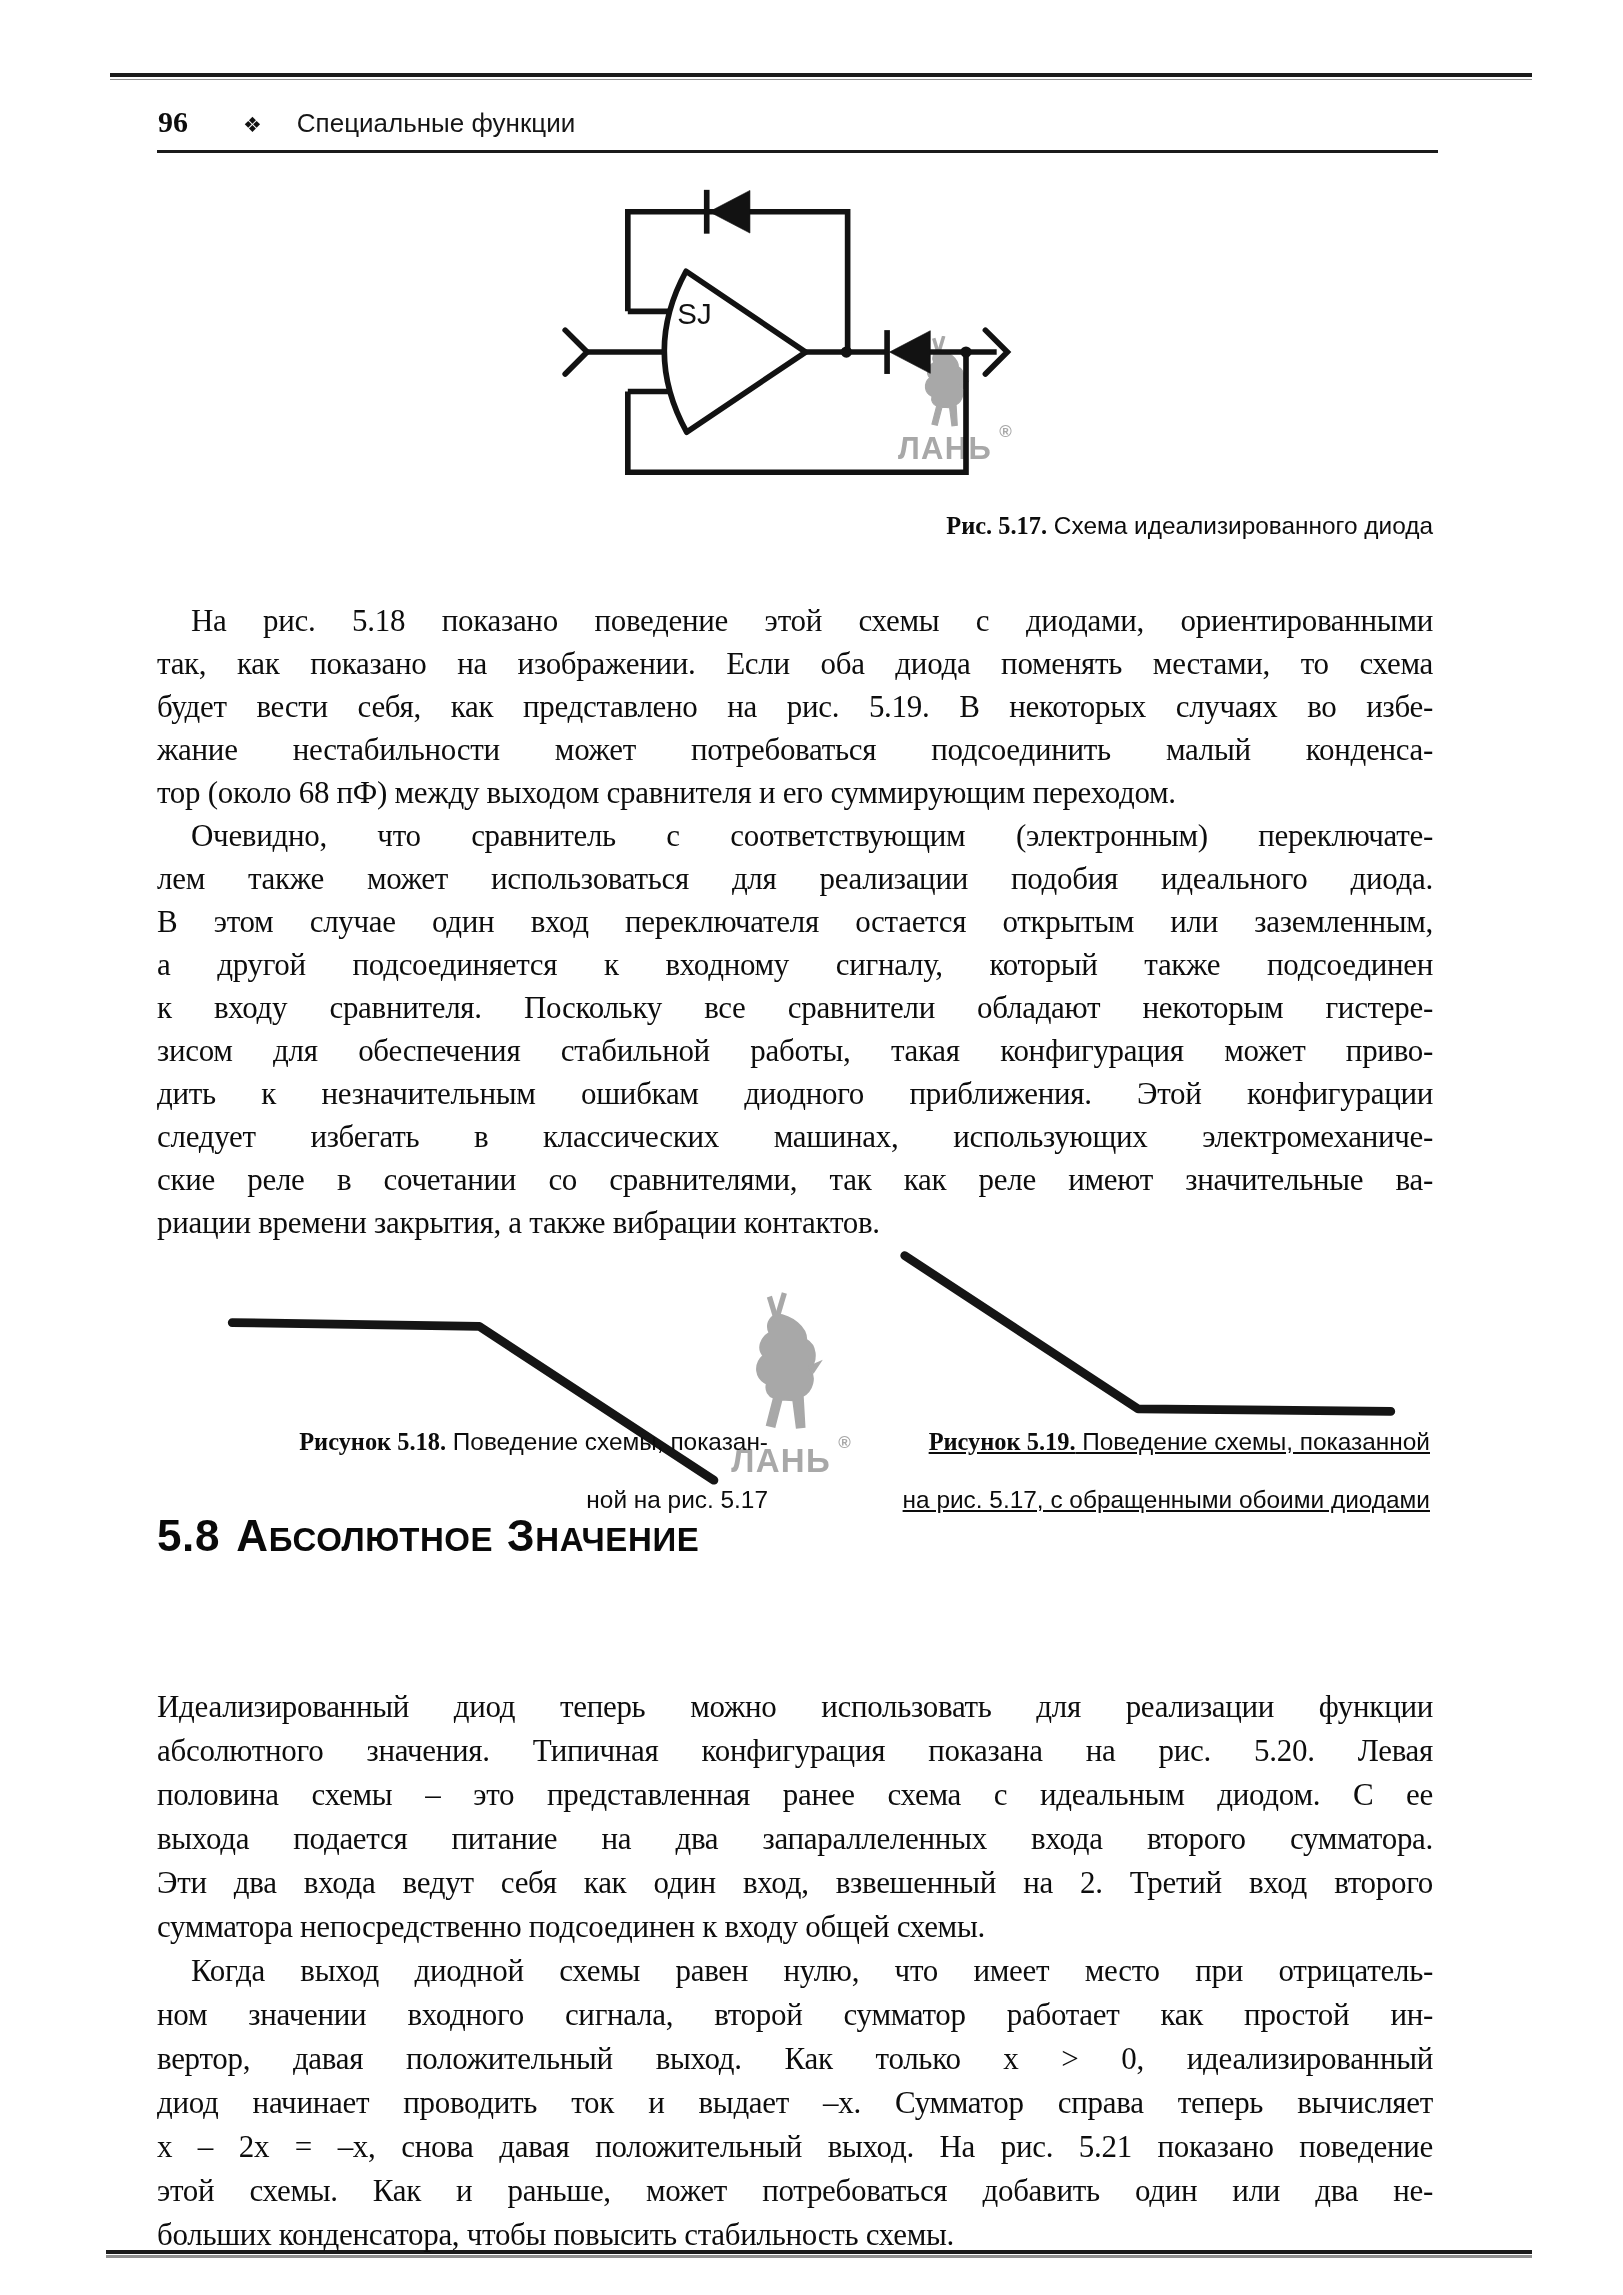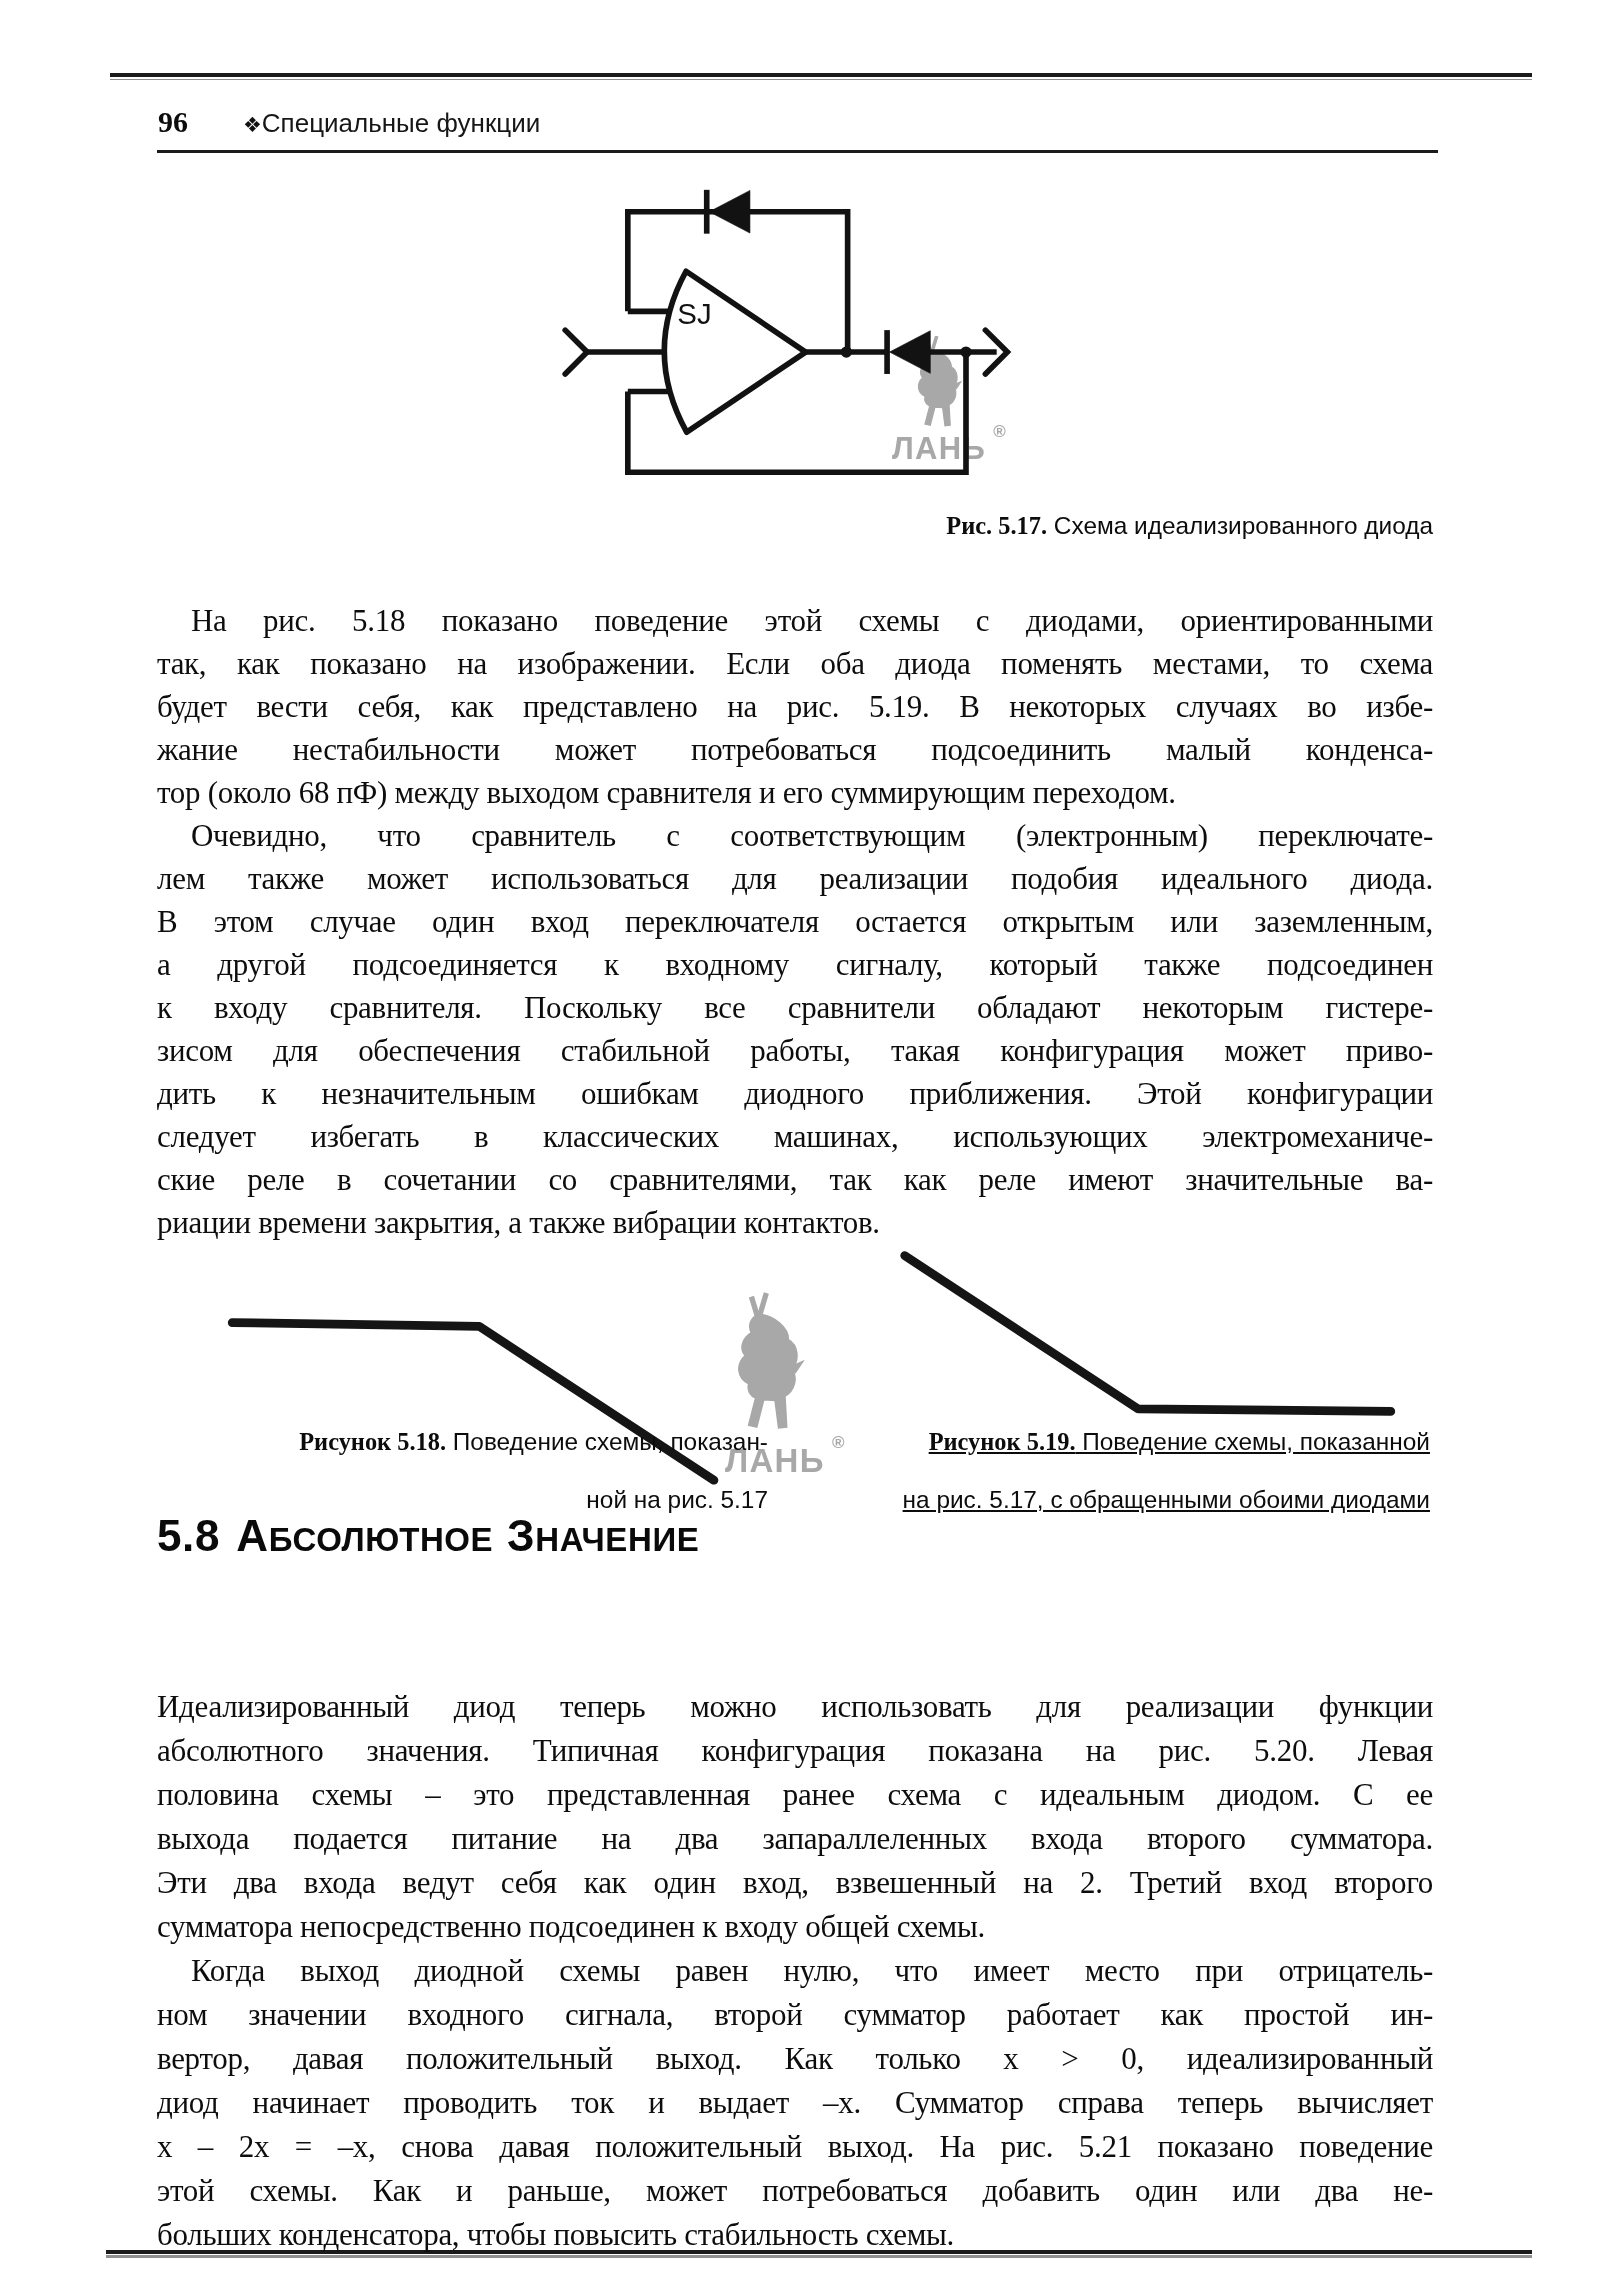--- a/index.html
+++ b/index.html
@@ -7,24 +7,24 @@
     position:relative;width:1623px;height:2295px;background:#ffffff;
     font-family:"Liberation Serif",serif;color:#0d0d0d;overflow:hidden;margin:0 auto;
   }
   .rule{position:absolute;background:#1b1b1b;}
   .rule-soft{position:absolute;background:#8f8f8f;}
 
   
   .hdr{position:absolute;top:105px;left:158px;height:39px;display:flex;align-items:baseline;z-index:2;}
   .hdr .pno{font-size:30px;font-weight:bold;font-family:"Liberation Serif",serif;}
   .hdr .dia{font-size:21px;margin-left:55px;font-family:"DejaVu Sans",sans-serif;color:#111;}
-  .hdr .ttl{font-size:26px;font-family:"Liberation Sans",sans-serif;color:#161616;}
-
-  
-  .wm{position:absolute;color:#a8a8a8;font-family:"Liberation Sans",sans-serif;font-weight:bold;text-align:left;z-index:1;}
+  .hdr .ttl{font-size:26px;margin-left:35px;font-family:"Liberation Sans",sans-serif;color:#161616;}
+
+  
+  .wm{position:absolute;color:#a8a8a8;font-family:"Liberation Sans",sans-serif;font-weight:bold;text-align:right;z-index:1;}
   .wm .wmtext{position:relative;display:inline-block;letter-spacing:1.3px;line-height:1;}
   .wm .reg{position:absolute;font-size:17px;top:-10px;right:-21px;font-weight:bold;}
   .wm1{left:892px;top:336px;width:100px;}
   .wm1 .wmtext{font-size:31px;margin-top:1.3px;}
   .wm2{left:725px;top:1289px;width:106px;}
   .wm2 .wmtext{font-size:33px;margin-top:3.8px;}
 
   
   .absvg{position:absolute;z-index:2;}
 

